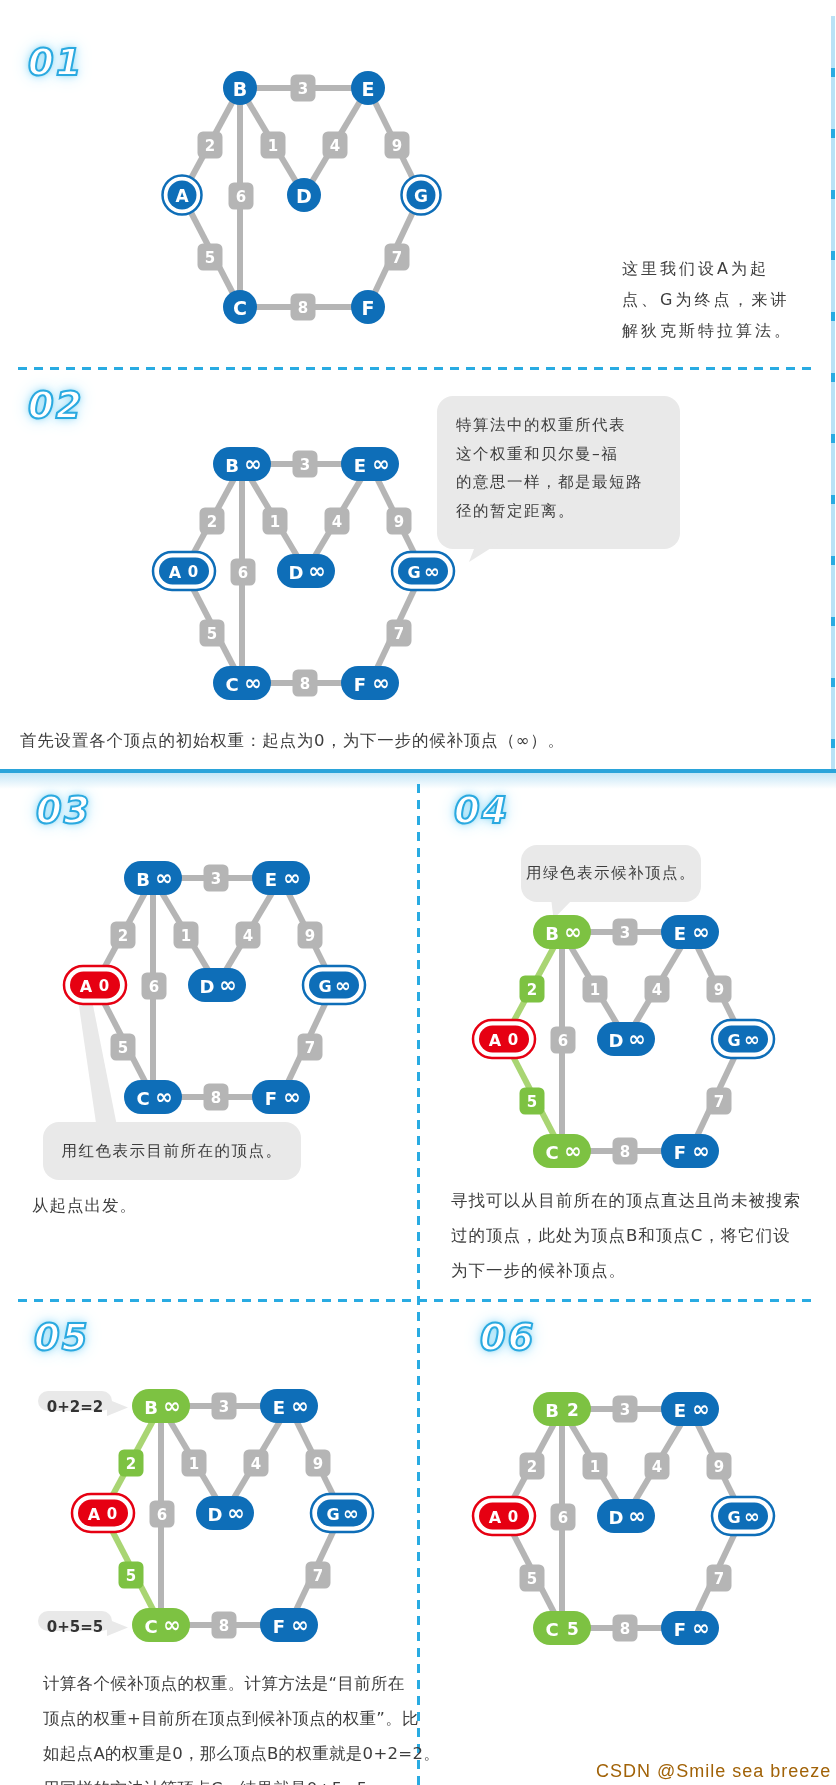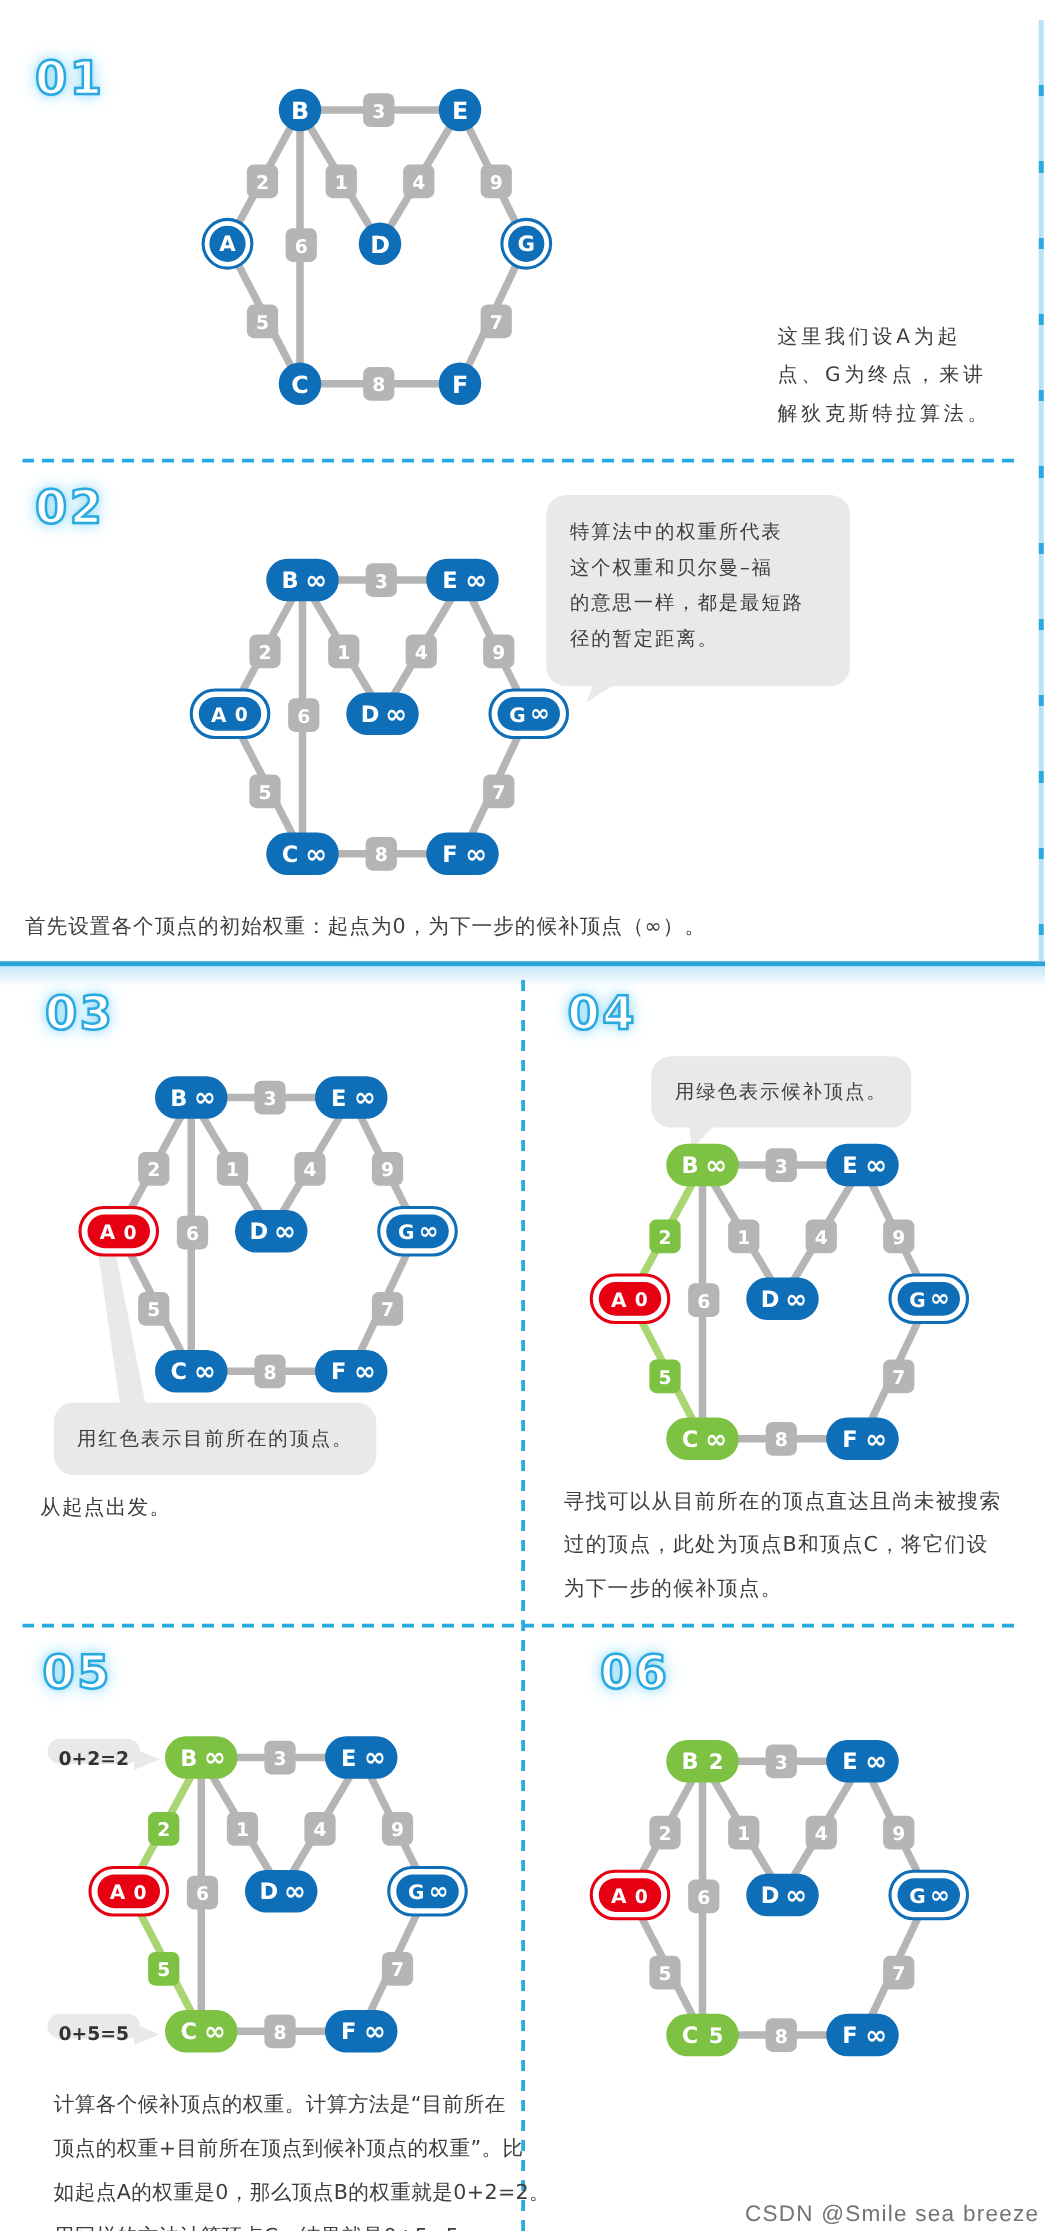--- a/index.html
+++ b/index.html
@@ -2,21 +2,21 @@
 <html><head>
 <meta charset="utf-8">
 <style>
   html,body{margin:0;padding:0;background:#fff;}
   .page{position:relative;width:836px;height:1785px;background:#fff;overflow:hidden;
         font-family:"DejaVu Sans",sans-serif;color:#3d3d3d;}
   svg text{font-family:"DejaVu Sans",sans-serif;}
 
   .heading{position:absolute;font-weight:800;font-size:37px;line-height:1;color:#ffffff;
     letter-spacing:2px;-webkit-text-stroke:2px #2aa9e0;
-    text-shadow:0 0 3px #8ad5f3,0 0 9px #8fd9f5,0 0 18px #b3e6fa;}
+    text-shadow:0 0 3px #8ad5f3,0 0 9px #8fd9f5,0 0 18px #b3e6fa;font-style:italic;}
 
   .graph{position:absolute;width:320px;height:270px;}
 
   .cjk-line{white-space:nowrap;}
   .caption{position:absolute;font-size:16.5px;line-height:35px;letter-spacing:1px;color:#3d3d3d;}
   .side-text{position:absolute;font-size:16px;line-height:31px;letter-spacing:3px;color:#3d3d3d;}
 
   .bubble{position:absolute;background:#e9e9e9;border-radius:16px;color:#3d3d3d;
           font-size:15.5px;letter-spacing:1.5px;}
   .tail{position:absolute;background:#e9e9e9;}
@@ -27,21 +27,21 @@
     background:repeating-linear-gradient(180deg,#29abe2 0 9px,transparent 9px 16px);}
 
   .frame-bottom{position:absolute;left:0;top:769px;width:836px;height:4px;background:#2ba4da;}
   .frame-glow{position:absolute;left:0;top:773px;width:836px;height:16px;
     background:linear-gradient(180deg,rgba(125,200,235,.45),rgba(125,200,235,0));}
   .frame-right{position:absolute;left:831px;top:16px;width:4px;height:753px;
     background:repeating-linear-gradient(180deg,#b9e2f6 0 52px,#29abe2 52px 61px);}
 
   .small-label{position:absolute;background:#e9e9e9;border-radius:14px;width:74px;height:20px;
     line-height:32px;text-align:center;font-size:15px;font-weight:600;color:#333;letter-spacing:0;}
-  .watermark{position:absolute;left:596px;top:1761px;font-size:18px;color:#737373;
+  .watermark{position:absolute;left:596px;top:1761px;font-size:18px;color:#a16207;
     letter-spacing:1px;font-family:"Liberation Sans","DejaVu Sans",sans-serif;}
 </style>
 </head>
 <body>
 
 <div class="page">
 
   <div class="frame-bottom"></div>
   <div class="frame-glow"></div>
   <div class="frame-right"></div>
@@ -319,21 +319,21 @@
           <rect x="-31" y="-19" width="62" height="38" rx="19" fill="#fff" stroke="#0e6eb8" stroke-width="2.5"></rect>
           <rect x="-25" y="-13.5" width="50" height="27" rx="13.5" fill="#0e6eb8"></rect>
           <text x="-9" y="1" text-anchor="middle" dominant-baseline="central" fill="#fff" font-weight="bold" font-size="16">G</text>
           <text x="9" y="0" text-anchor="middle" dominant-baseline="central" fill="#fff" font-weight="bold" font-size="19">∞</text>
         </g>
       </svg></div>
   <div class="caption" style="left:32px;top:1188px;">
     <div class="cjk-line">从起点出发。</div>
   </div>
 
-  <div class="bubble" style="left:521px;top:845px;width:208px;height:57px;line-height:57px;text-align:center;">
+  <div class="bubble" style="left:521px;top:845px;width:180px;height:57px;line-height:57px;text-align:center;">
     <div class="cjk-line">用绿色表示候补顶点。</div>
   </div>
   <div class="tail" style="left:549px;top:898px;width:25px;height:21px;clip-path:polygon(8% 0,100% 0,18% 100%);"></div>
   <div class="graph" style="left:467px;top:908px;"><svg viewBox="-95 -24 320 270" width="320" height="270">
         <line x1="-58" y1="107" x2="0" y2="0" stroke="#a9d573" stroke-width="6"></line>
         <line x1="0" y1="0" x2="128" y2="0" stroke="#b5b5b5" stroke-width="6"></line>
         <line x1="0" y1="0" x2="64" y2="107" stroke="#b5b5b5" stroke-width="6"></line>
         <line x1="64" y1="107" x2="128" y2="0" stroke="#b5b5b5" stroke-width="6"></line>
         <line x1="128" y1="0" x2="181" y2="107" stroke="#b5b5b5" stroke-width="6"></line>
         <line x1="0" y1="0" x2="0" y2="219" stroke="#b5b5b5" stroke-width="6"></line>

